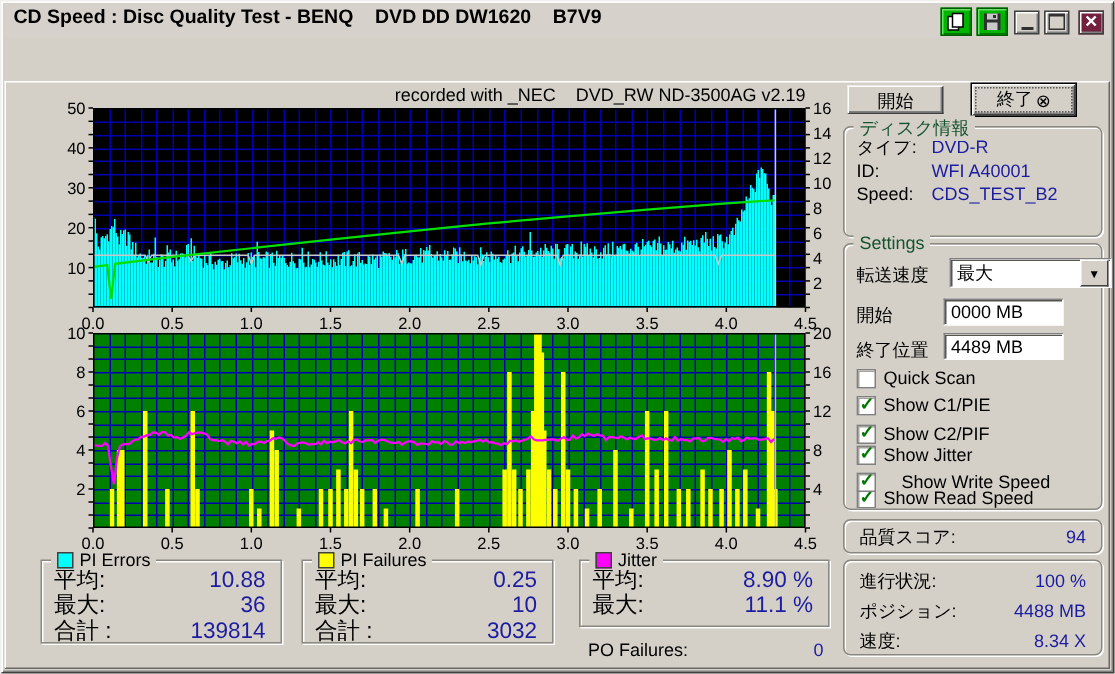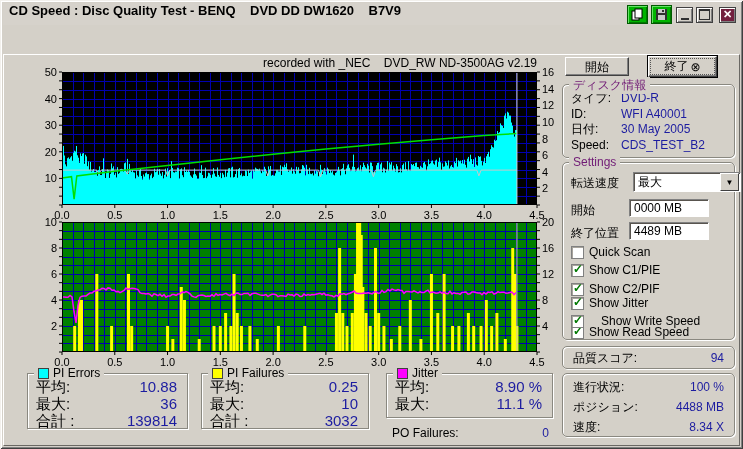--- a/index.html
+++ b/index.html
@@ -31,21 +31,21 @@
   .page{position:absolute;left:3px;top:54px;right:3px;bottom:3px;background:#d4d0c8;
         border-top:1px solid #fff;border-left:1px solid #fff;
         border-right:1px solid #6a6864;border-bottom:1px solid #6a6864;box-sizing:border-box}
   .chart-title{position:absolute;left:62px;top:56px;width:475px;text-align:right;
                font-size:12px;color:#000;white-space:pre;z-index:2}
   
   .gbox{position:absolute;border:1px solid #8a8880;box-shadow:1px 1px 0 #fff, inset 1px 1px 0 #fff;
         box-sizing:border-box;background:#d4d0c8}
   .gbox.round{border-radius:5px}
   .gbox-title{position:absolute;top:-8px;left:6px;background:#d4d0c8;padding:0 4px;
-              font-size:12px;color:#701a75;display:flex;align-items:center;gap:4px}
+              font-size:12px;color:#14532d;display:flex;align-items:center;gap:4px}
   .gbox-title.black{color:#000}
   .swatch{width:9px;height:9px;border:1px solid #404040;display:inline-block}
   .sw-cyan{background:#00ffff}.sw-yellow{background:#ffff00}.sw-magenta{background:#ff00ff}
   .srow{display:flex;justify-content:space-between;padding:1px 10px 0 8px;font-size:15px;line-height:16px}
   .drow{display:flex;padding:0 0 0 8px;font-size:12px;line-height:15.5px}
   .dlbl{width:50px}
   .prow{display:flex;justify-content:space-between;padding:2px 10px;font-size:12px;line-height:16px}
   .val{color:#1c1ca0}
   
   .btn3d{position:absolute;background:#d4d0c8;font-size:12px;color:#000;
@@ -953,24 +953,20 @@
     <div class="gbox-title">ディスク情報</div>
     <div class="drow">
         <span class="dlbl">タイプ:</span>
         <span class="val">DVD-R</span>
       </div>
     <div class="drow">
         <span class="dlbl">ID:</span>
         <span class="val">WFI A40001</span>
       </div>
     <div class="drow">
-        <span class="dlbl">日付:</span>
-        <span class="val">30 May 2005</span>
-      </div>
-    <div class="drow">
         <span class="dlbl">Speed:</span>
         <span class="val">CDS_TEST_B2</span>
       </div>
   </div>
 
   <div class="gbox round" id="settings-box" style="left:562px;top:162px;width:173px;height:178px">
     <div class="gbox-title">Settings</div>
     <span class="abs" style="left:8px;top:12px;font-size:12px">転送速度</span>
     <div class="combo" style="left:70px;top:9px;width:108px">
       <span class="combo-val">最大</span>

